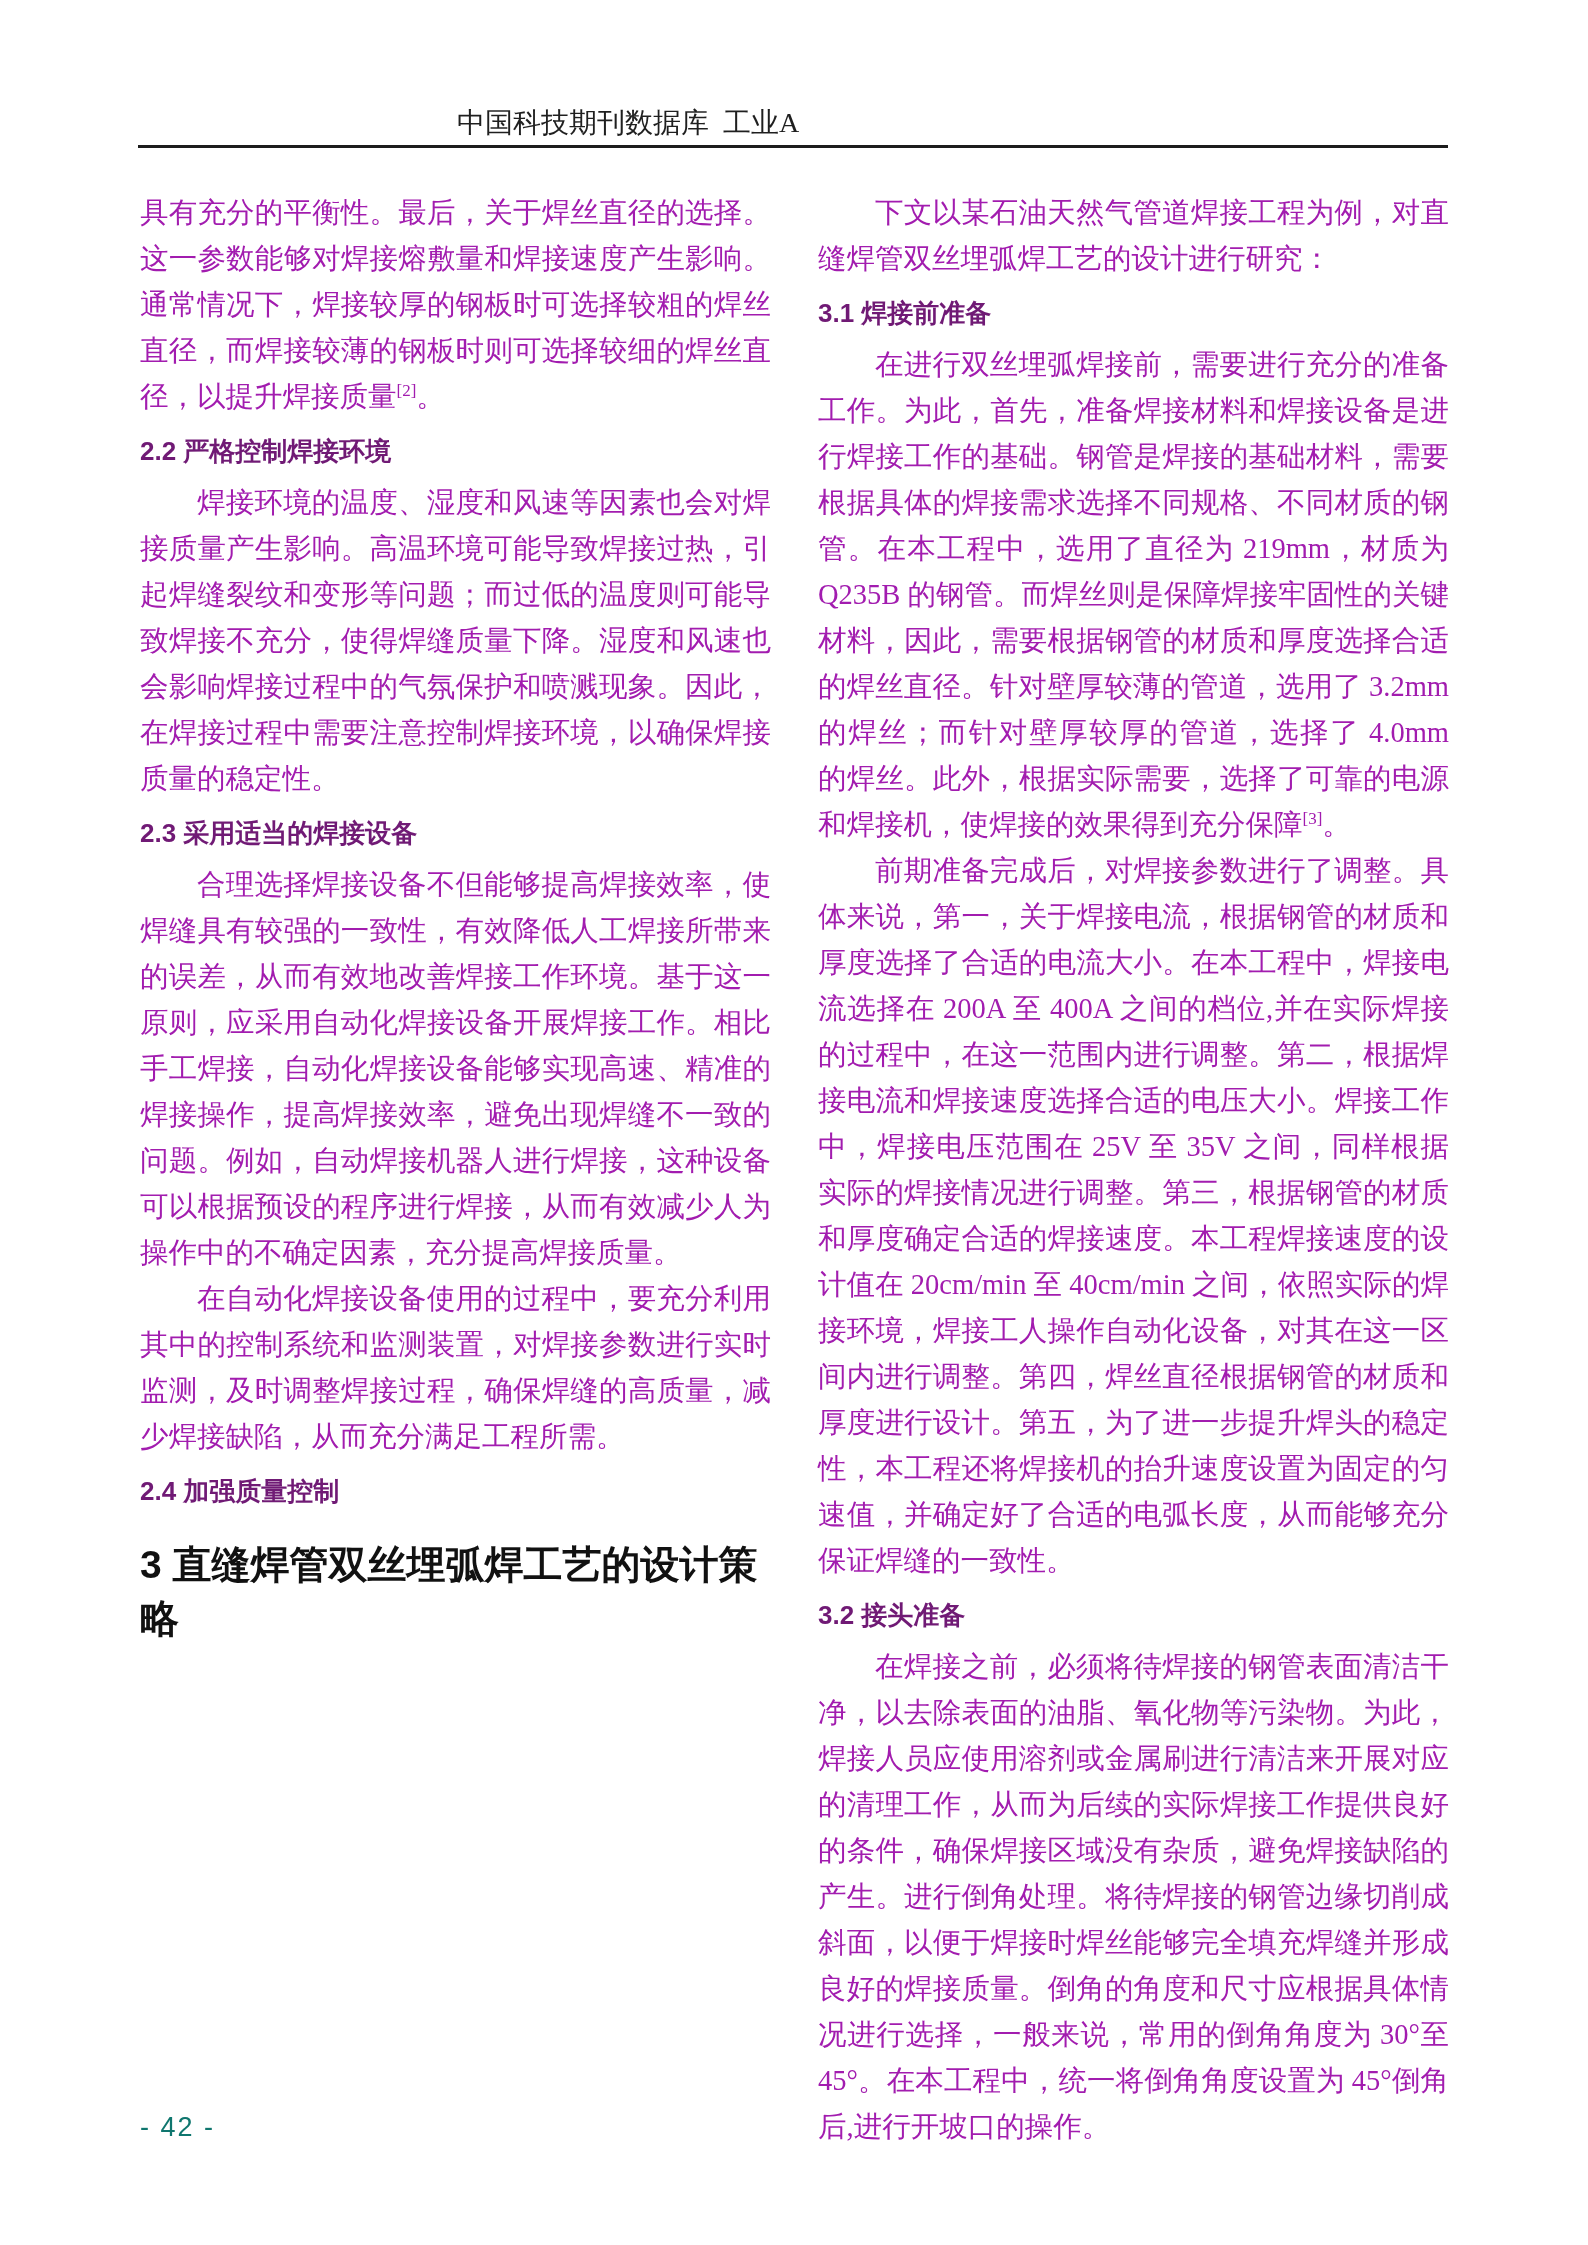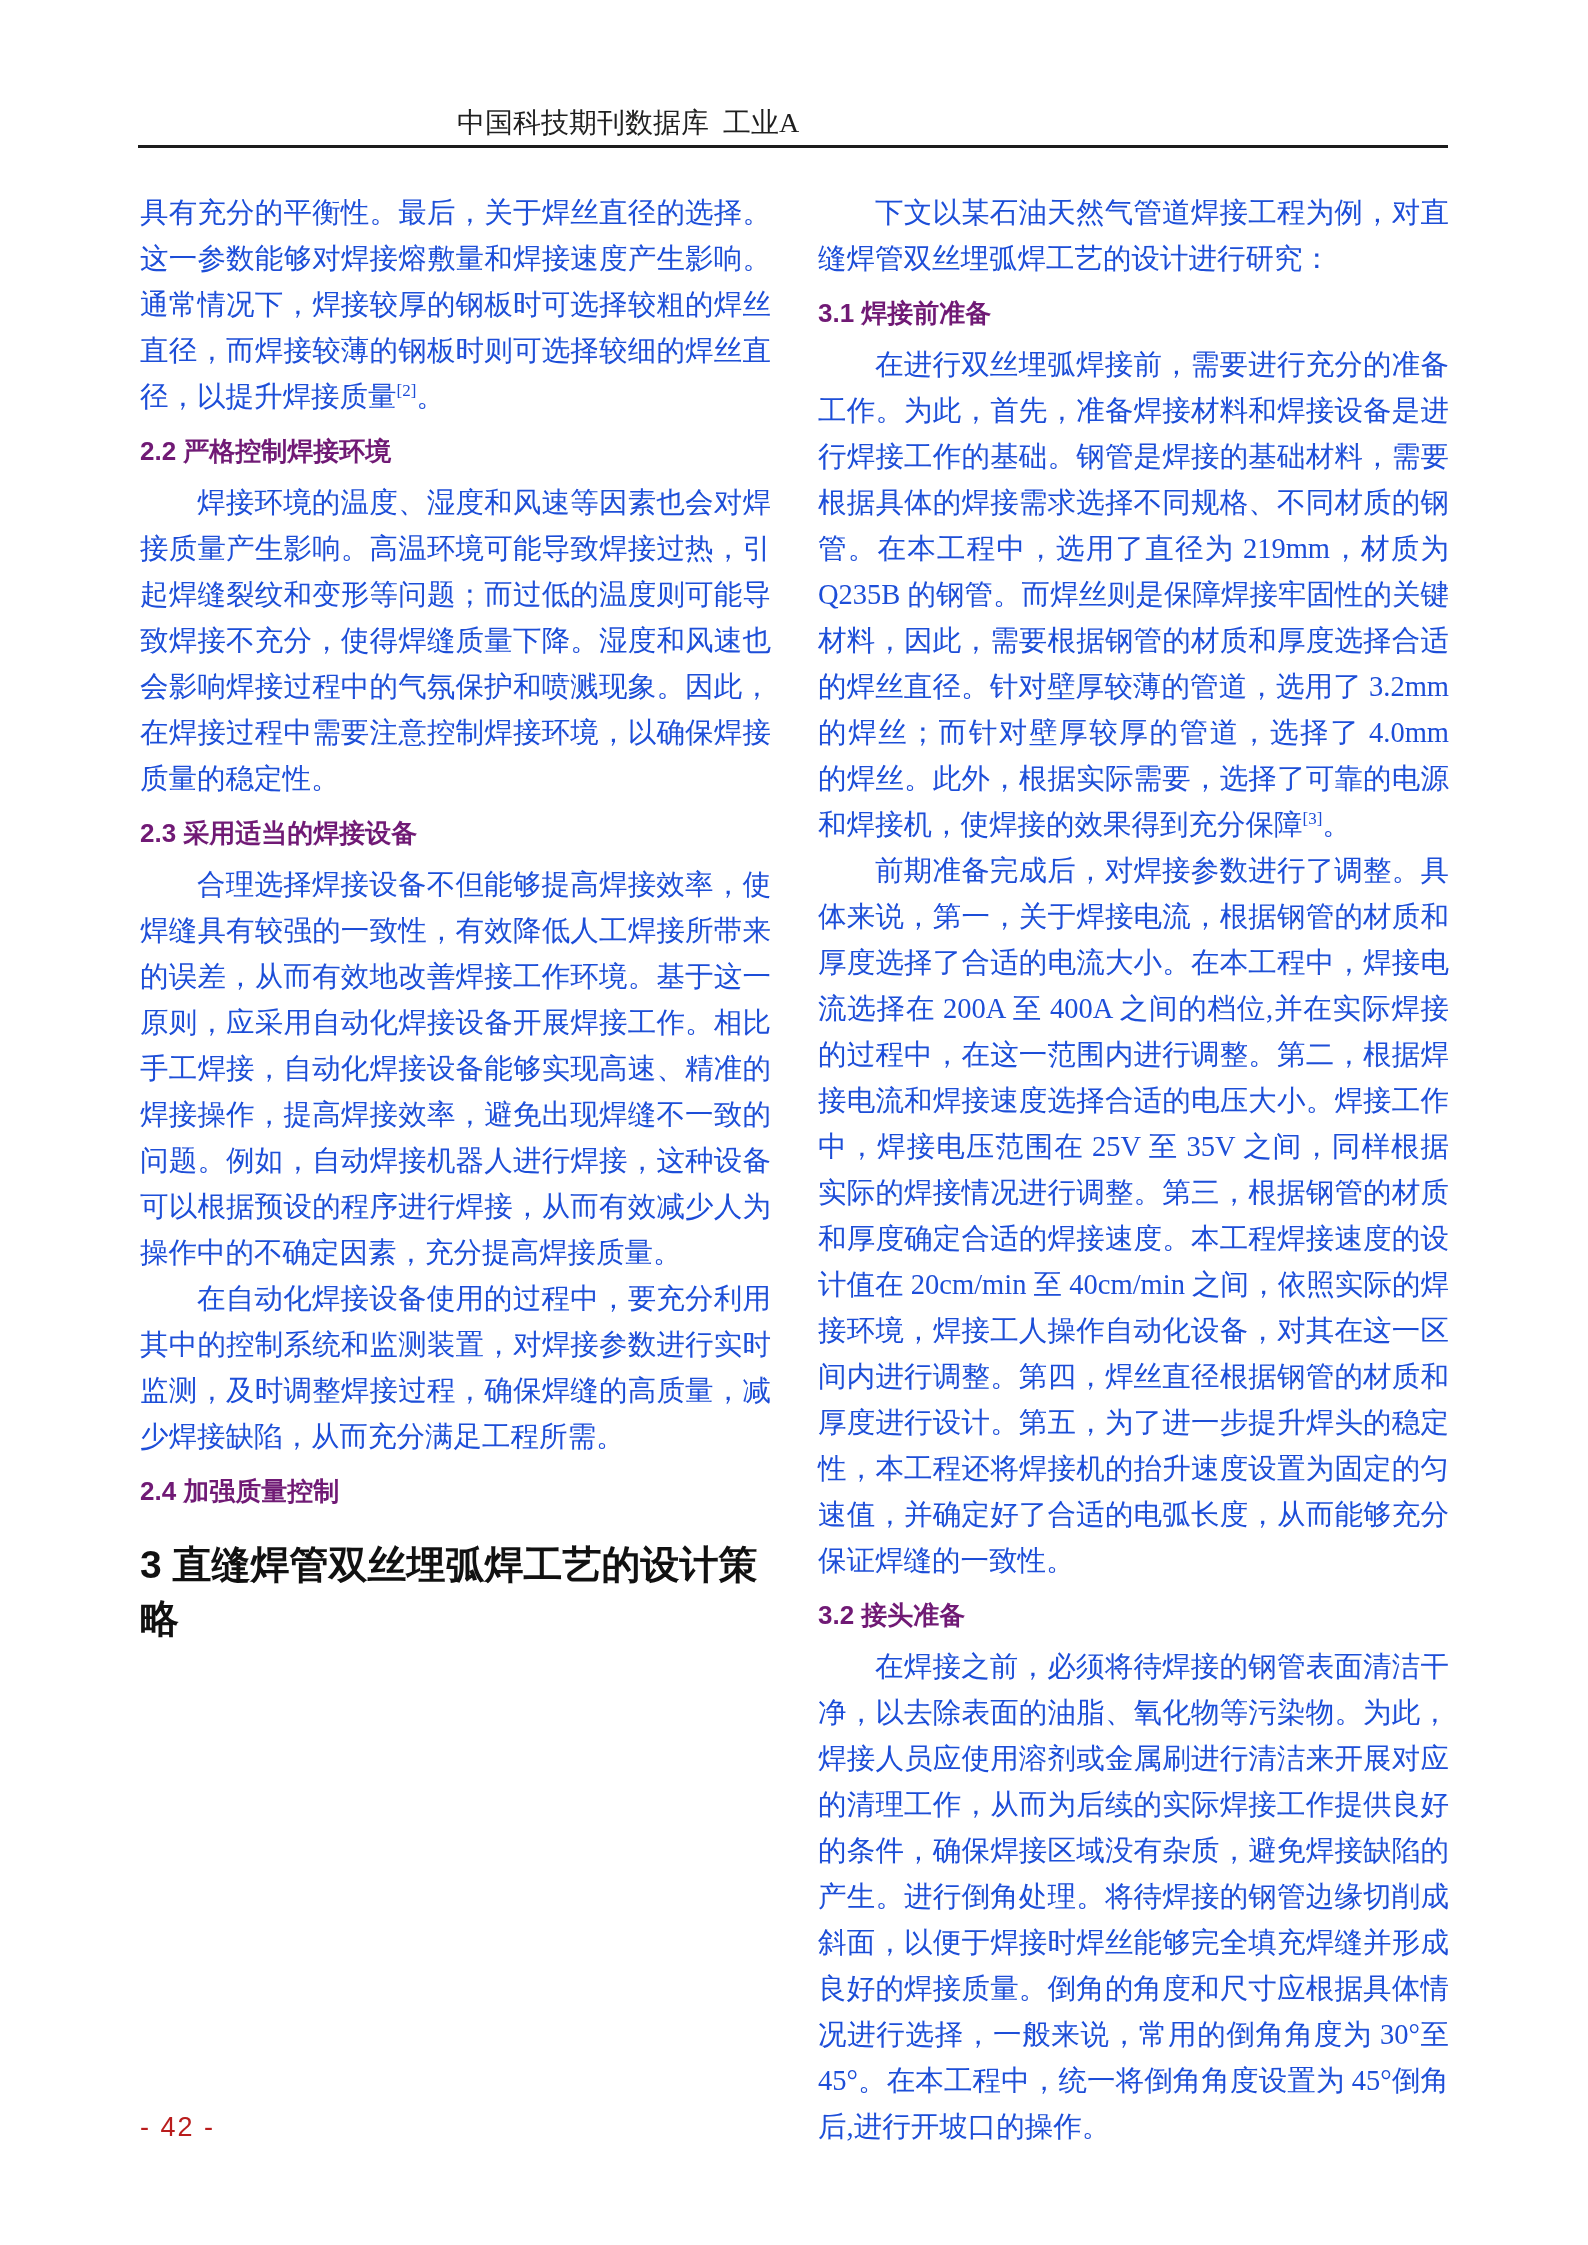--- a/index.html
+++ b/index.html
@@ -39,21 +39,21 @@
     top: 190px;
     width: 631px;
   }
   .col-left  { left: 140px; }
   .col-right { left: 818px; }
   .body-para {
     margin: 0;
     font-size: 28.5px;
     line-height: 46px;
     text-align: justify;
-    color: #1d4ed8;
+    color: #a21caf;
   }
   .body-para.indent { text-indent: 2em; }
   .body-para sup {
     font-size: 17px;
     line-height: 0;
     vertical-align: super;
   }
   .sub-heading {
     margin: 8px 0 6px 0;
     font-family: "Liberation Sans", "DejaVu Sans", sans-serif;
@@ -70,21 +70,21 @@
     line-height: 54px;
     color: #111111;
   }
   .page-footer {
     position: absolute;
     left: 140px;
     top: 2112px;
     font-family: "Liberation Sans", "DejaVu Sans", sans-serif;
     font-size: 27px;
     letter-spacing: 2px;
-    color: #b91c1c;
+    color: #0f766e;
   }
 </style>
 </head>
 <body>
 
 <div class="page-header">中国科技期刊数据库  工业A</div>
 
 <div class="header-rule"></div>
 
 <div class="col col-left">

